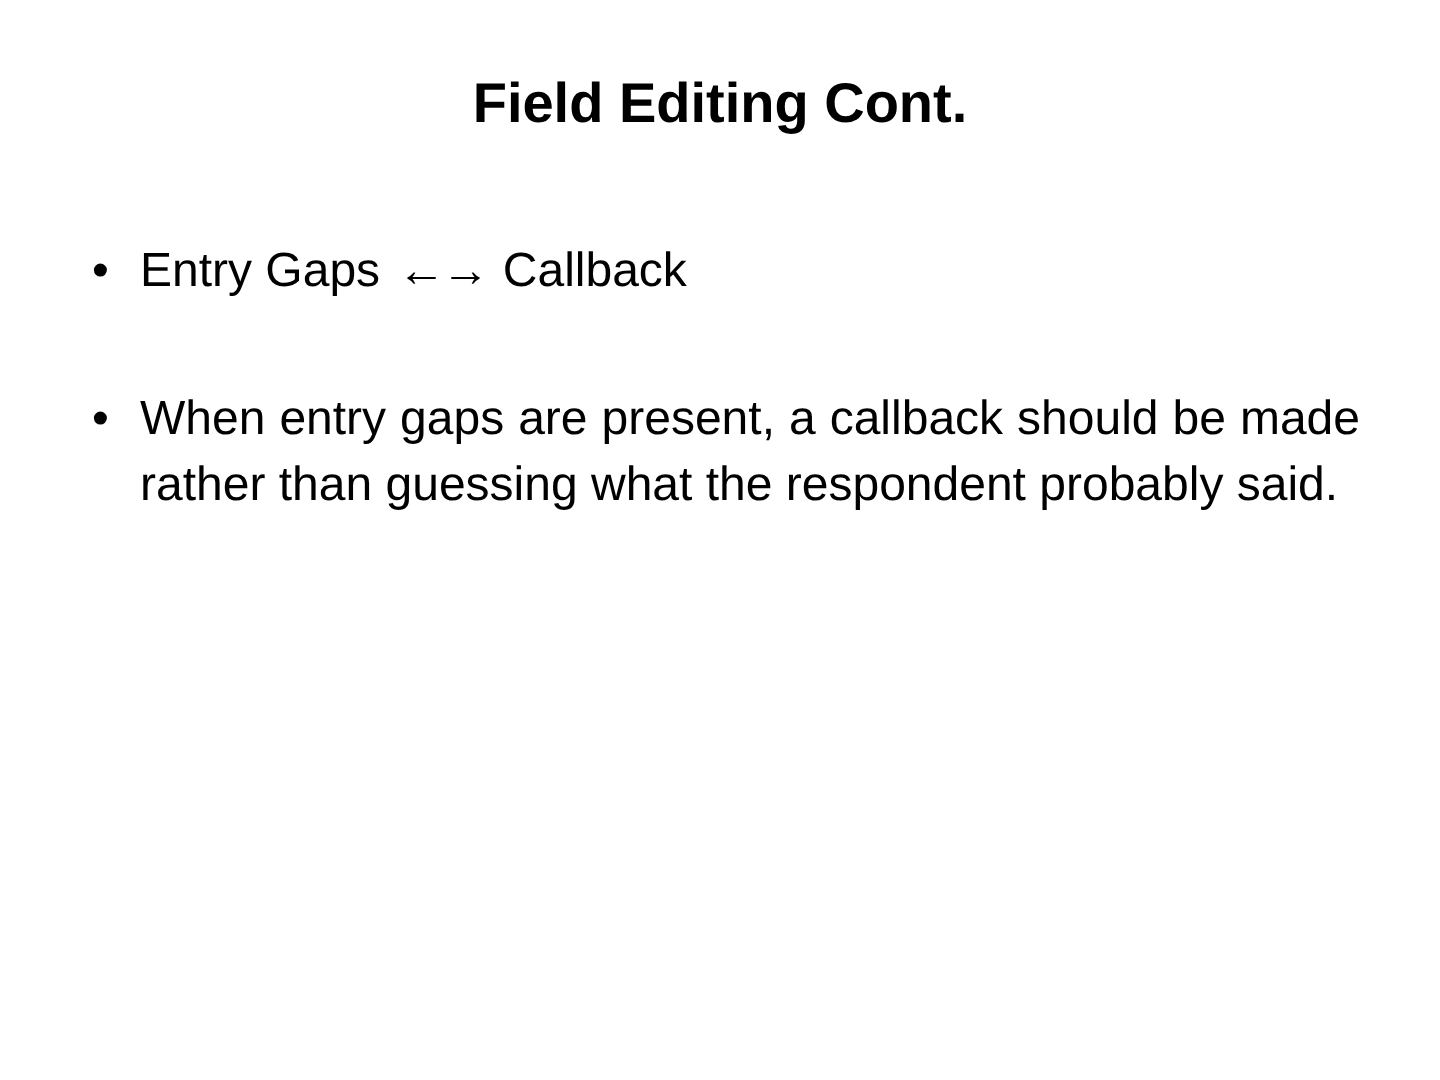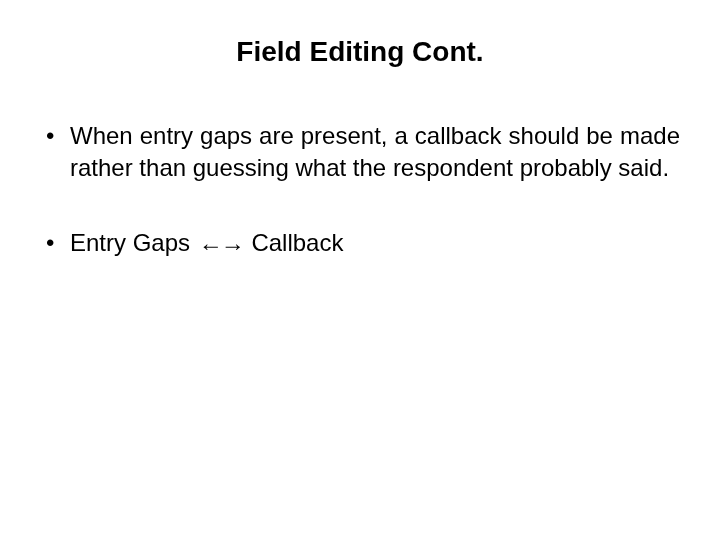--- a/index.html
+++ b/index.html
@@ -51,19 +51,19 @@
   }
 </style>
 </head>
 <body>
 
 <div class="slide">
   <div class="title">Field Editing Cont.</div>
 
   <ul class="bullets">
     <li>
-      <span>When entry gaps are present, a callback should be made rather than guessing what the respondent probably said.</span>
+      <span>Entry Gaps </span><span class="arrows">←→</span><span> Callback</span>
     </li>
     <li>
-      <span>Entry Gaps </span><span class="arrows">←→</span><span> Callback</span>
+      <span>When entry gaps are present, a callback should be made rather than guessing what the respondent probably said.</span>
     </li>
   </ul>
 </div>
 
 </body></html>

